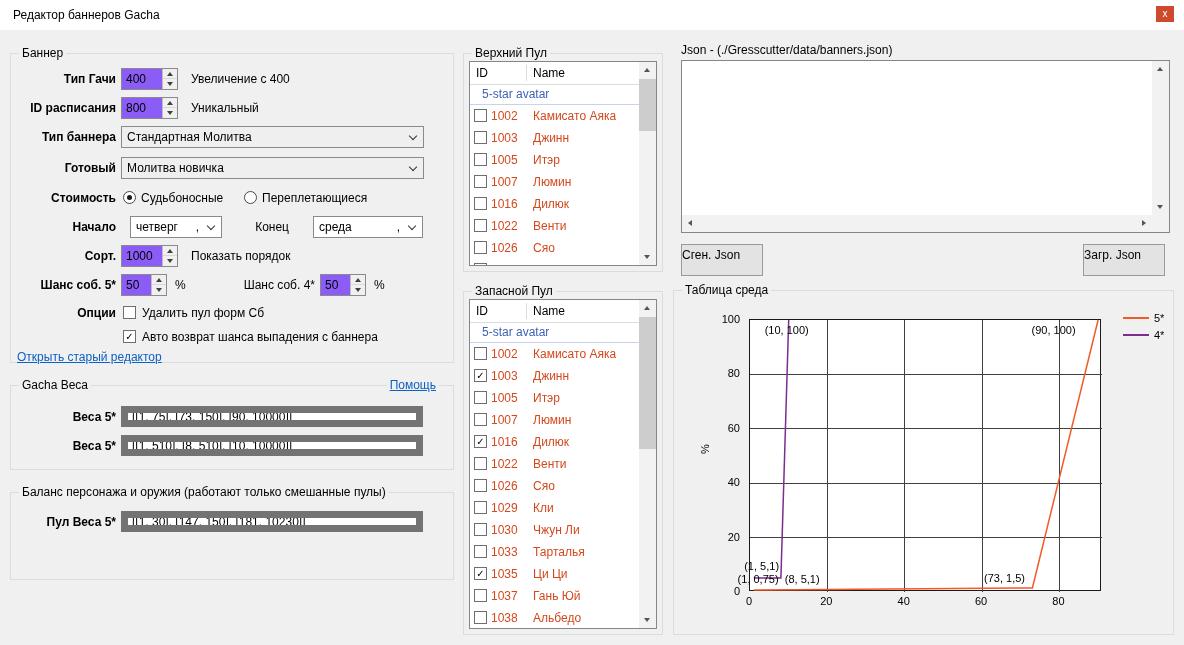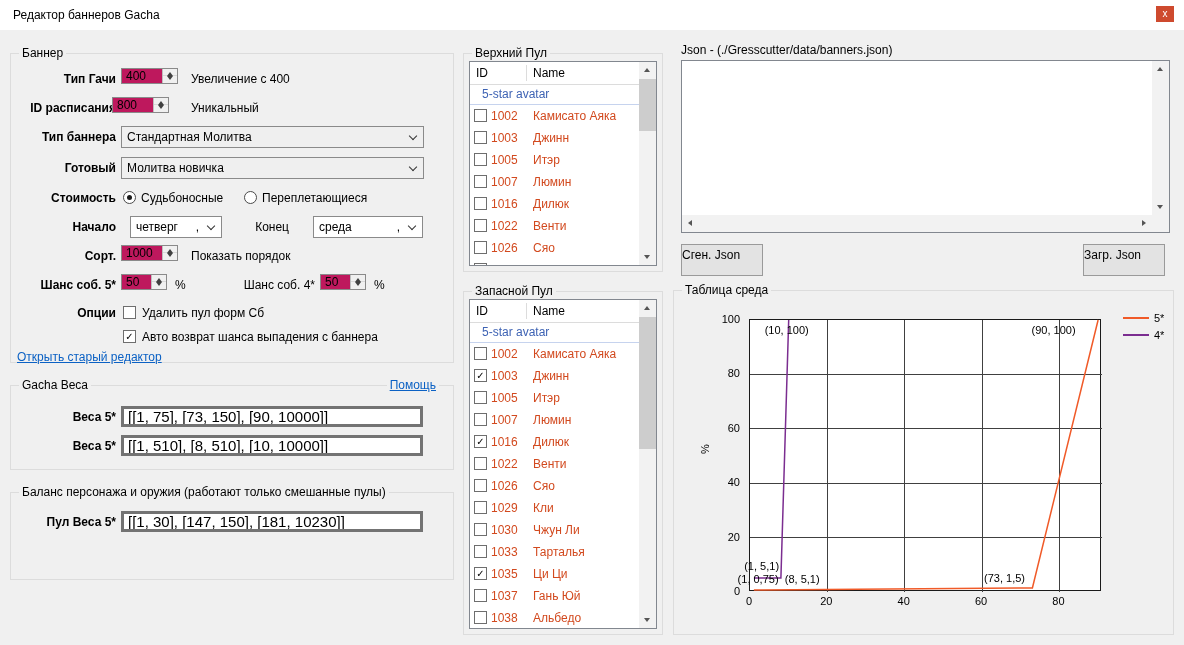--- a/index.html
+++ b/index.html
@@ -16,21 +16,21 @@
     background:var(--close_btn,#ce4a2e); color:#fff; font-size:10px; line-height:15px; text-align:center; cursor:pointer; }
   
   .group { position:absolute; border:1px solid #dcdcdc; }
   .gtitle { position:absolute; top:-8px; left:8px; background:#f0f0f0; padding:0 3px; line-height:15px; white-space:nowrap; }
   .grow { position:absolute; left:0; right:0; height:22px; }
   .lbl  { position:absolute; left:0; width:105px; text-align:right; line-height:22px; white-space:nowrap;font-weight:bold; }
   .lbl2 { position:absolute; text-align:right; line-height:22px; white-space:nowrap; }
   .hint { position:absolute; line-height:22px; white-space:nowrap; }
   .link { color:var(--link,#0b61c4); text-decoration:underline; cursor:pointer; white-space:nowrap; }
   
-  .spin { position:absolute; height:16px; background:#be185d; border:1px solid #8a8a8a;text-decoration:underline; }
+  .spin { position:absolute; height:22px; background:#8b5cf6; border:1px solid #8a8a8a;text-decoration:underline; }
   .spin input { position:absolute; left:0; top:0; width:calc(100% - 15px); height:100%;
     border:none; outline:none; padding:0 0 0 4px; background:transparent;
     font-family:"Liberation Sans",sans-serif; font-size:12px; }
   .sarrows { position:absolute; right:0; top:0; bottom:0; width:15px; border-left:1px solid #bfbfbf; background:#f0f0f0; }
   .sarrows .u, .sarrows .d { position:absolute; left:0; width:100%; height:50%; }
   .sarrows .u { top:0; border-bottom:1px solid #d8d8d8; }
   .sarrows .d { bottom:0; }
   .sarrows .u::after, .sarrows .d::after { content:''; position:absolute; left:4px;
     border-left:3px solid transparent; border-right:3px solid transparent; }
   .sarrows .u::after { top:3px; border-bottom:4px solid #404040; }
@@ -45,22 +45,22 @@
   
   .radio { position:absolute; top:4px; width:13px; height:13px; border:1px solid #4a4a4a; border-radius:50%; background:#fff; }
   .radio.on::after { content:''; position:absolute; left:3px; top:3px; width:5px; height:5px; border-radius:50%; background:#1a1a1a; }
   .rlabel { position:absolute; line-height:22px; white-space:nowrap; }
   .cb { display:inline-block; width:13px; height:13px; background:#fff; border:1px solid #6e6e6e;
     font-size:10px; color:#000; }
   .cb.on::before { content:"\2713"; display:block; line-height:11px; text-align:center; }
   .grow .cb { position:absolute; top:4px; }
   .cblabel { position:absolute; line-height:22px; white-space:nowrap; }
   
-  .tinput { position:absolute; height:21px; background:#fff; border:3px solid #737373;
-    font-family:"Liberation Sans",sans-serif; font-size:15px; padding:0 4px; outline:none; }
+  .tinput { position:absolute; height:21px; background:#fff; border:7px solid #737373;
+    font-family:"Liberation Sans",sans-serif; font-size:12px; padding:0 4px; outline:none; }
   
   .ptable { position:absolute; left:5px; top:7px; right:5px; bottom:5px; background:#fff; border:1px solid #82878f; overflow:hidden; }
   .phead { position:absolute; left:0; top:0; right:17px; height:23px; border-bottom:1px solid #dcdcdc; background:#fff; }
   .phead::after { content:''; position:absolute; left:56px; top:3px; bottom:3px; width:1px; background:#dcdcdc; }
   .ph-id { position:absolute; left:6px; line-height:22px; }
   .ph-name { position:absolute; left:63px; line-height:22px; }
   .pbody { position:absolute; left:0; top:23px; right:17px; bottom:0; overflow:hidden; }
   .psec { height:20px; line-height:19px; padding-left:12px; color:var(--section_text,#3e63b4); border-bottom:1px solid #c6d3ee; }
   .prow { position:relative; height:22px; }
   .prow .cb { position:absolute; left:4px; top:4px; }
@@ -132,21 +132,21 @@
       <div class="sarrows">
           <div class="u"></div>
           <div class="d"></div>
         </div>
     </div>
     <span class="hint" style="left:180px">Увеличение с 400</span>
   </div>
 
   <div class="grow" style="top:43px">
     <span class="lbl">ID расписания</span>
-    <div class="spin" style="left:101px;width:57px">
+    <div class="spin" style="left:110px;width:57px">
       <input value="800" style="">
       <div class="sarrows">
           <div class="u"></div>
           <div class="d"></div>
         </div>
     </div>
     <span class="hint" style="left:180px">Уникальный</span>
   </div>
 
   <div class="grow" style="top:72px">

